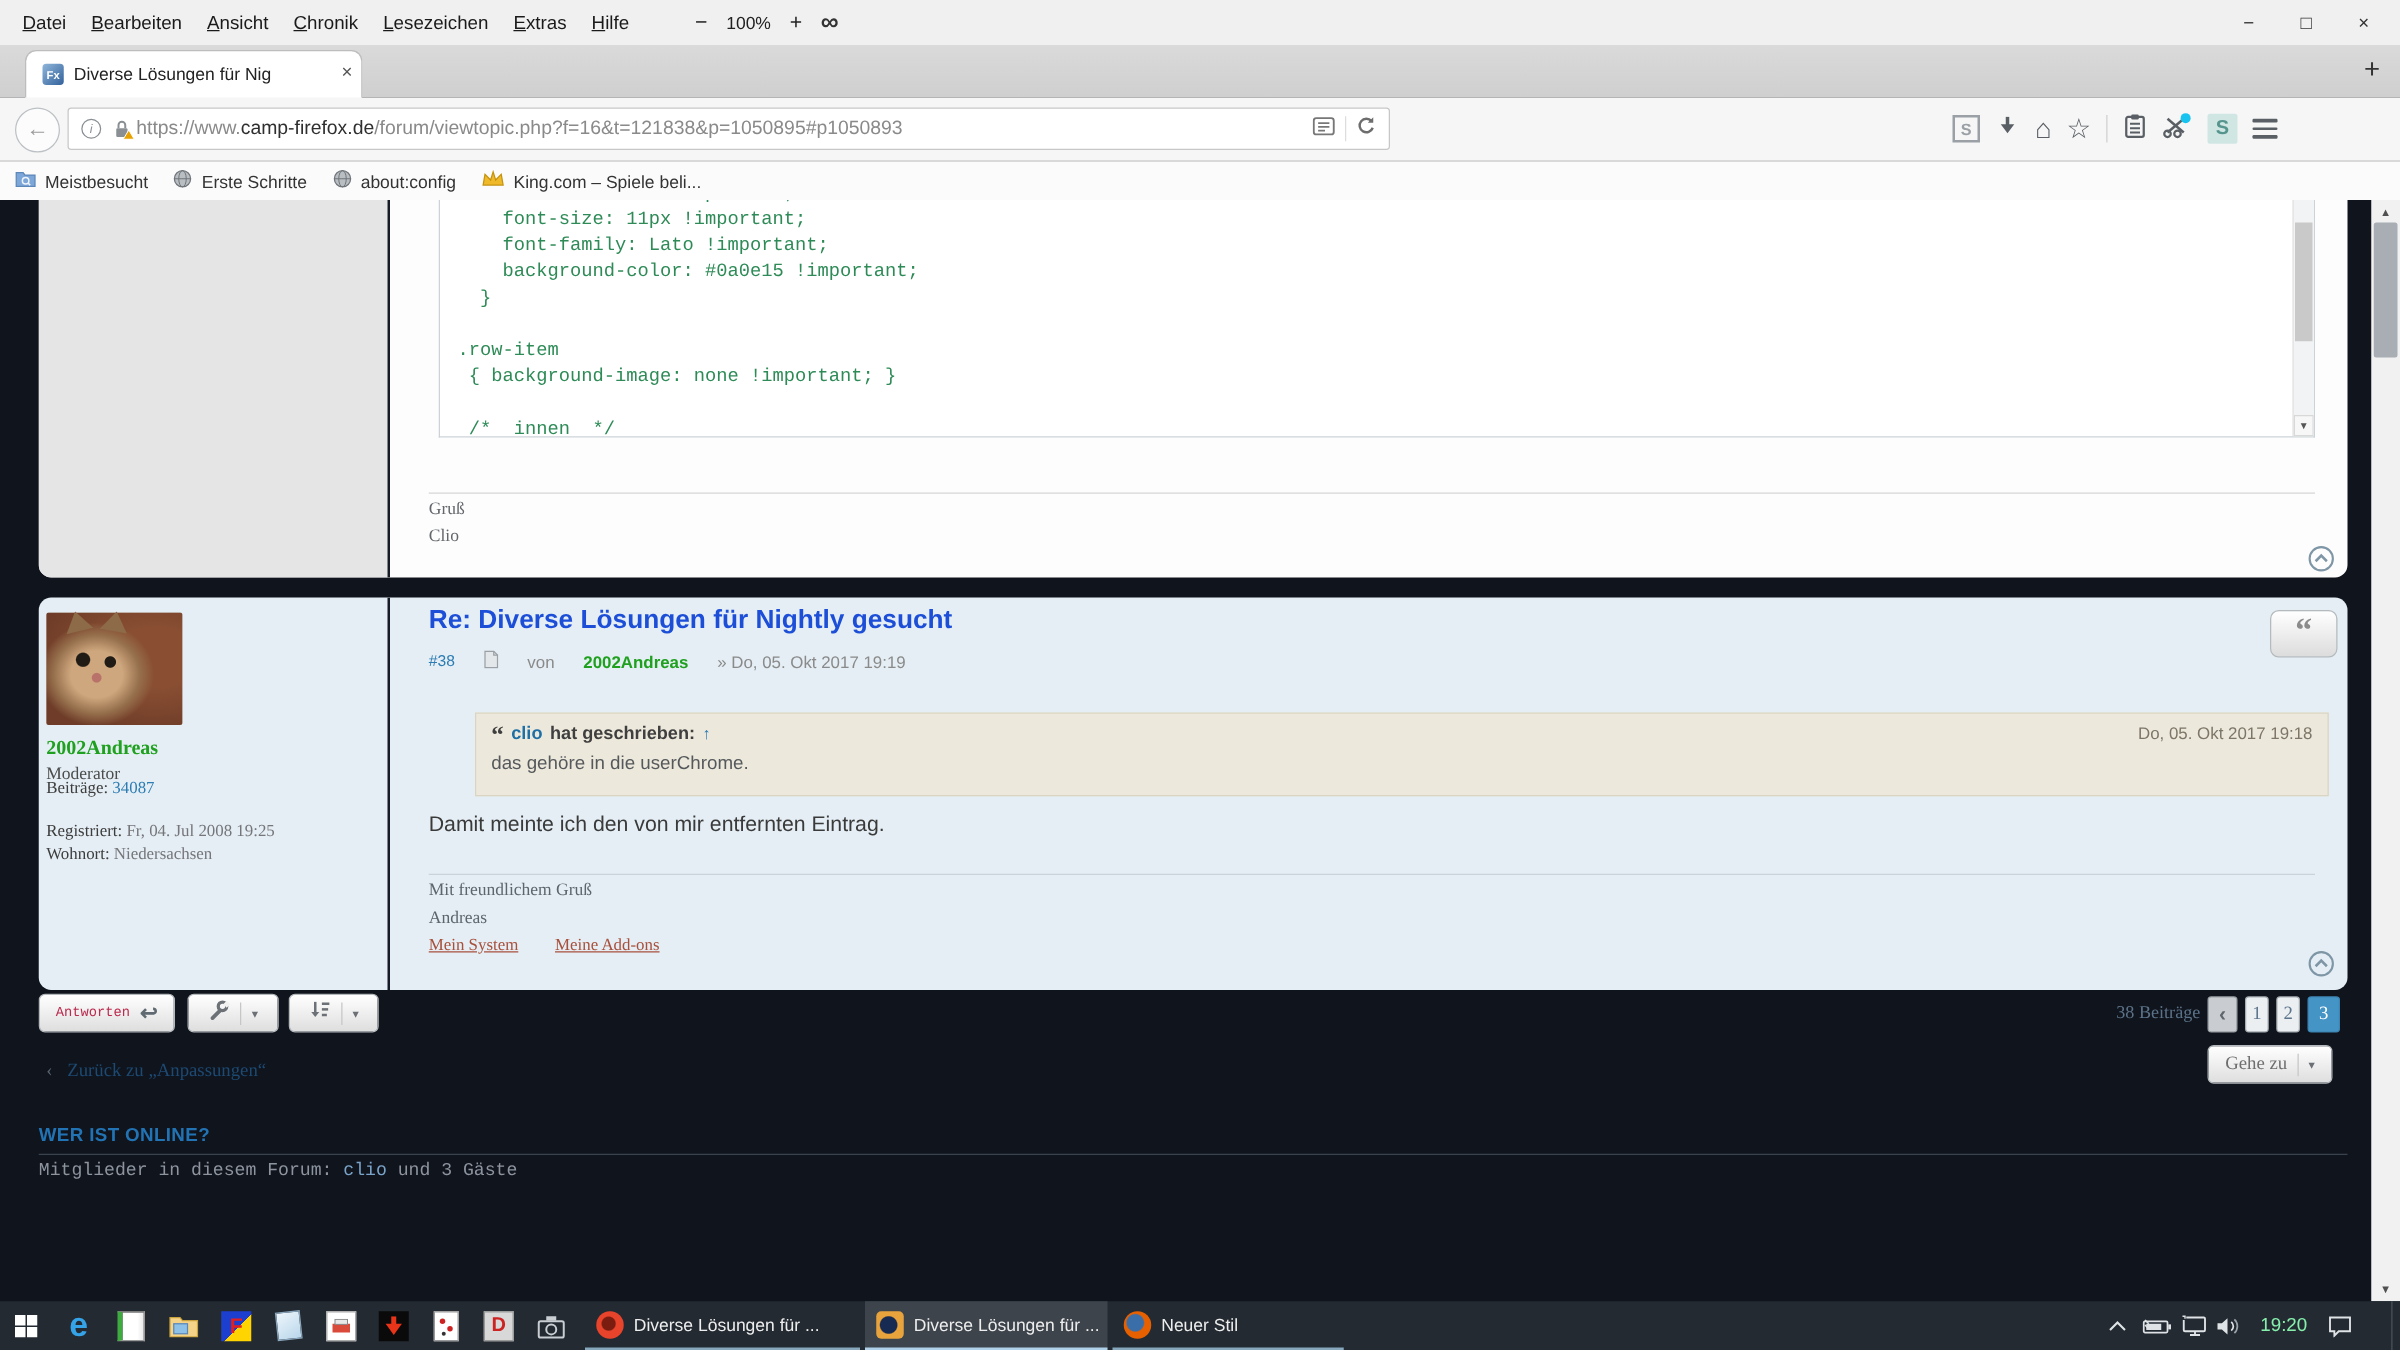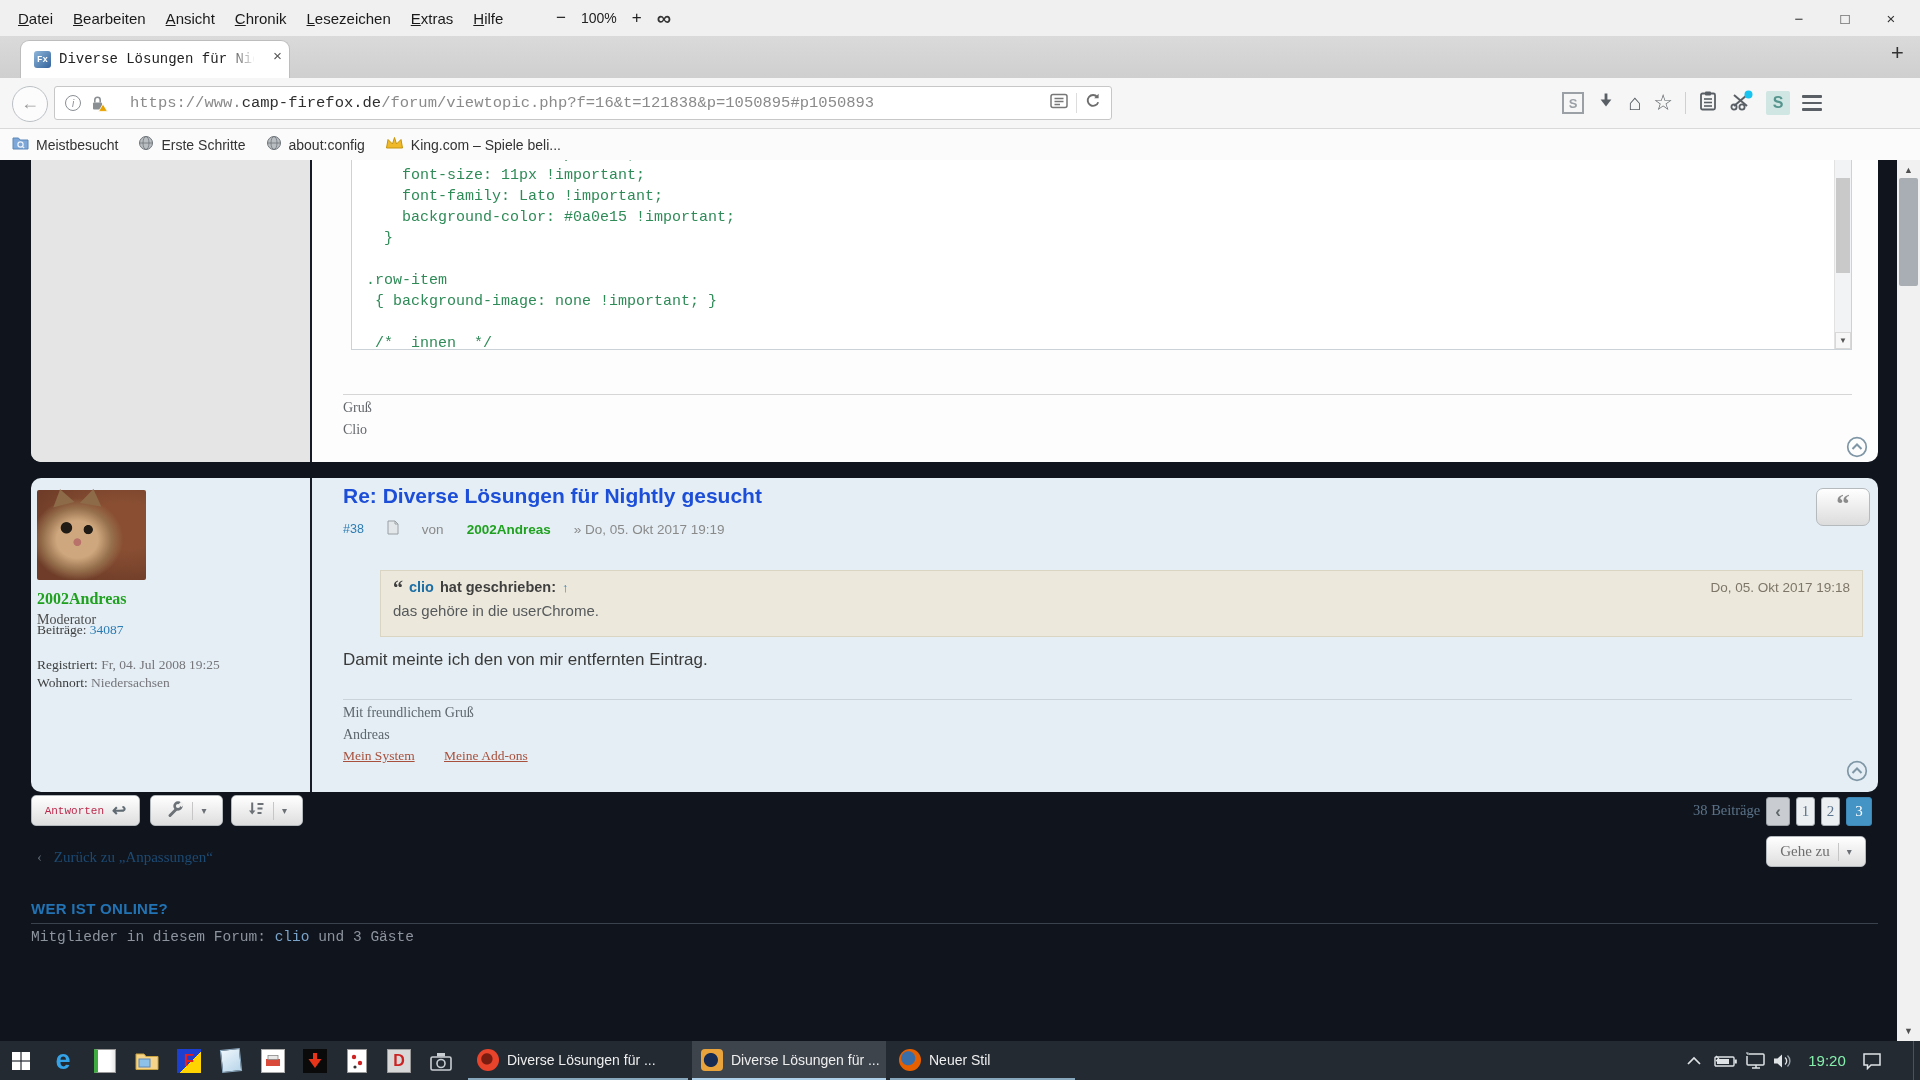--- a/index.html
+++ b/index.html
@@ -11,39 +11,39 @@
   .titlebar{position:absolute;top:0;left:0;width:1920px;height:36px;background:#f0f0f0;}
   .menu{position:absolute;left:8px;top:0;height:36px;display:flex;align-items:center;}
   .menu-item{display:inline-block;padding:0 10px;font-size:15px;color:#1a1a1a;}
   .menu-item::first-letter{text-decoration:underline;}
   .zoomctl{position:absolute;left:556px;top:0;height:36px;display:flex;align-items:center;gap:15px;color:#222;}
   .zoomctl .zo{font-size:17px;} .zoomctl .zl{font-size:14px;} .zoomctl .zi{font-size:17px;}
   .zoomctl .inf{font-size:20px;font-weight:bold;color:#333;}
   .winctl{position:absolute;right:6px;top:0;height:36px;display:flex;}
   .wbtn{width:46px;height:36px;display:flex;align-items:center;justify-content:center;font-size:15px;color:#333;}
 
-  .tabstrip{position:absolute;top:36px;left:0;width:1920px;height:42px;background:linear-gradient(#dadada,#cfcfcf);font-family:Liberation Mono, monospace;}
+  .tabstrip{position:absolute;top:36px;left:0;width:1920px;height:42px;background:linear-gradient(#dadada,#cfcfcf);}
   .tab{position:absolute;left:20px;top:4px;width:268px;height:38px;background:#fff;border:1px solid #bdbdbd;border-bottom:none;border-radius:9px 9px 0 0;}
   .tab-favicon{position:absolute;left:13px;top:10px;width:17px;height:17px;border-radius:3px;
                background:linear-gradient(135deg,#8fb6da,#32619b);color:#fff;font-size:9px;font-weight:bold;
                display:flex;align-items:center;justify-content:center;}
   .tab-title{position:absolute;left:38px;top:10px;width:195px;font-size:14px;color:#222;white-space:nowrap;overflow:hidden;}
   .tab-fade{position:absolute;left:205px;top:6px;width:30px;height:26px;background:linear-gradient(to right,rgba(255,255,255,0),#fff);}
   .tab-close{position:absolute;right:7px;top:8px;font-size:15px;color:#555;}
   .newtab{position:absolute;right:16px;top:6px;font-size:22px;color:#333;}
 
   .navbar{position:absolute;top:78px;left:0;width:1920px;height:51px;background:#f6f6f6;border-bottom:1px solid #d9d9d9;box-sizing:border-box;}
   .backbtn{position:absolute;left:12px;top:8px;width:34px;height:34px;border:1px solid #bcc1c5;border-radius:50%;
            background:#fcfcfc;color:#9a9a9a;font-size:18px;text-align:center;line-height:32px;}
   .urlbar{position:absolute;left:54px;top:8px;width:1058px;height:34px;background:#fff;border:1px solid #c7c7c7;border-radius:3px;
           box-sizing:border-box;display:flex;align-items:center;overflow:hidden;}
   .urlbar .pad{margin-left:10px;display:flex;align-items:center;}
   .info-i{width:16px;height:16px;border:1.4px solid #8a8f94;border-radius:50%;color:#8a8f94;font-size:10px;font-style:italic;
           display:flex;align-items:center;justify-content:center;box-sizing:border-box;}
-  .url-text{margin-left:22px;font-size:15.5px;white-space:nowrap;flex:1;overflow:hidden;font-family:Liberation Mono, monospace;}
+  .url-text{margin-left:1px;font-size:15.5px;white-space:nowrap;flex:1;overflow:hidden;}
   .url-scheme,.url-path{color:#8a8a8a;} .url-domain{color:#2f2f2f;}
   .url-divider{width:1px;height:20px;background:#ddd;margin:0 8px;}
   .searchbar{position:absolute;left:1124px;top:8px;width:430px;height:34px;background:#fff;border:1px solid #c7c7c7;border-radius:3px;
              box-sizing:border-box;display:flex;align-items:center;}
   .search-input{flex:1;border:none;outline:none;font-size:16px;margin-left:8px;font-family:"Liberation Sans",sans-serif;color:#333;background:transparent;}
   .search-input::placeholder{font-style:italic;color:#9a9a9a;}
   .toolicons{position:absolute;left:1562px;top:8px;height:34px;display:flex;align-items:center;gap:12px;}
   .sbadge{width:22px;height:22px;border:2px solid #9aa0a5;color:#9aa0a5;font-weight:bold;font-size:13px;
           display:flex;align-items:center;justify-content:center;box-sizing:border-box;}
   .sbadge2{width:24px;height:24px;background:#cfe6e3;color:#55958d;font-weight:bold;font-size:16px;

